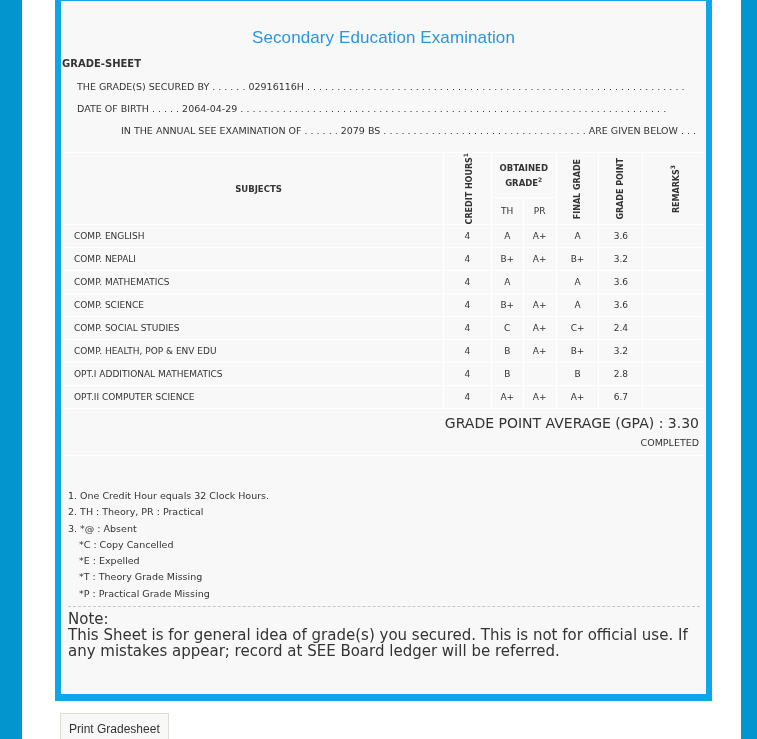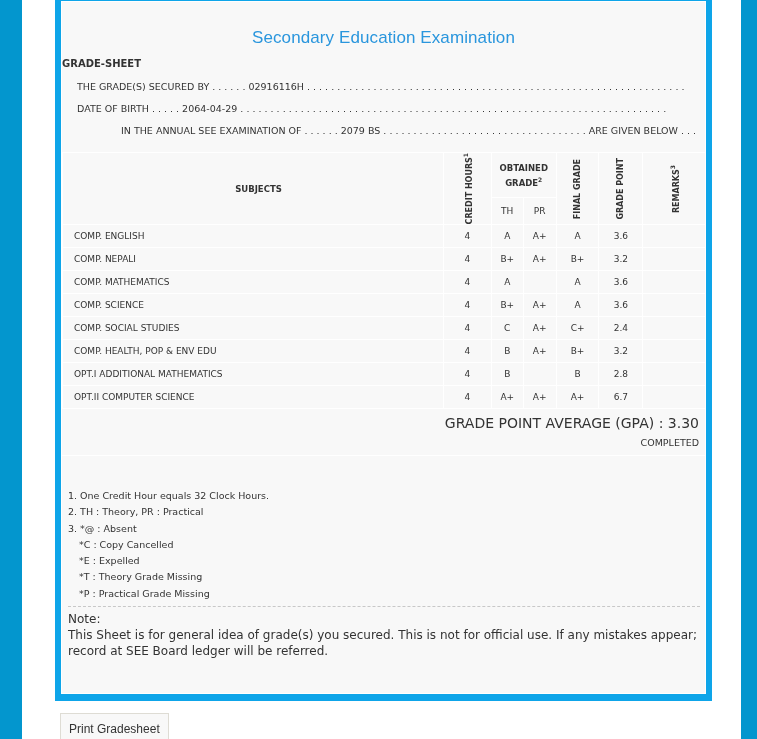--- a/index.html
+++ b/index.html
@@ -48,21 +48,21 @@
   sup { font-size: 6px; }
 
   .gpa { position: absolute; right: 6px; top: 413px; font-size: 14px; color: #333; }
   .status { position: absolute; right: 6px; top: 435px; font-size: 9.5px; color: #333; }
   .sep1 { position: absolute; left: 0; top: 453px; width: 644px; height: 1px; background: #fff; }
 
   .footnotes { position: absolute; left: 6px; top: 459px; font-size: 9.5px; line-height: 16.3px; color: #333; margin-top: 27px; }
   .footnotes .ind { padding-left: 11px; }
 
   .dashline { position: absolute; left: 6px; top: 604px; width: 632px; border-top: 1px dashed #c8c8c8; }
-  .note { position: absolute; left: 6px; top: 609px; width: 630px; font-size: 12px; line-height: 16px; color: #333; }
+  .note { position: absolute; left: 6px; top: 609px; width: 630px; font-size: 15px; line-height: 16px; color: #333; }
 
   .print-btn {
     position: absolute; left: 60px; top: 713px; width: 109px; height: 30px;
     background: #f8f8f8; border: 1px solid #dedcd4; box-sizing: border-box;
     font-family: "Liberation Sans", sans-serif; font-size: 12px; color: #333;
     padding: 8px 0 0 8px; cursor: pointer;
   }
 </style>
 </head>
 <body>

